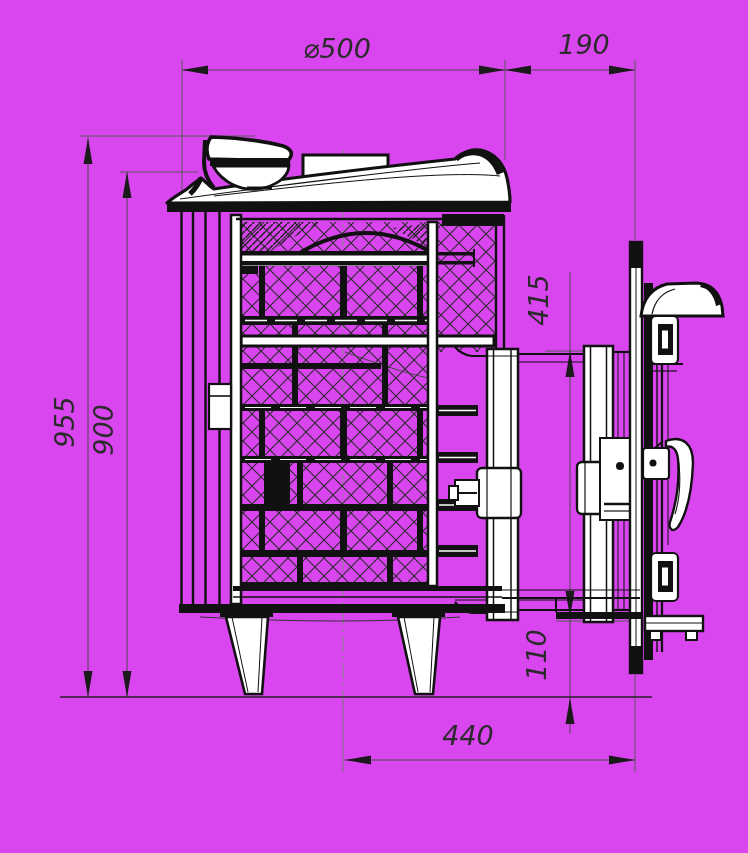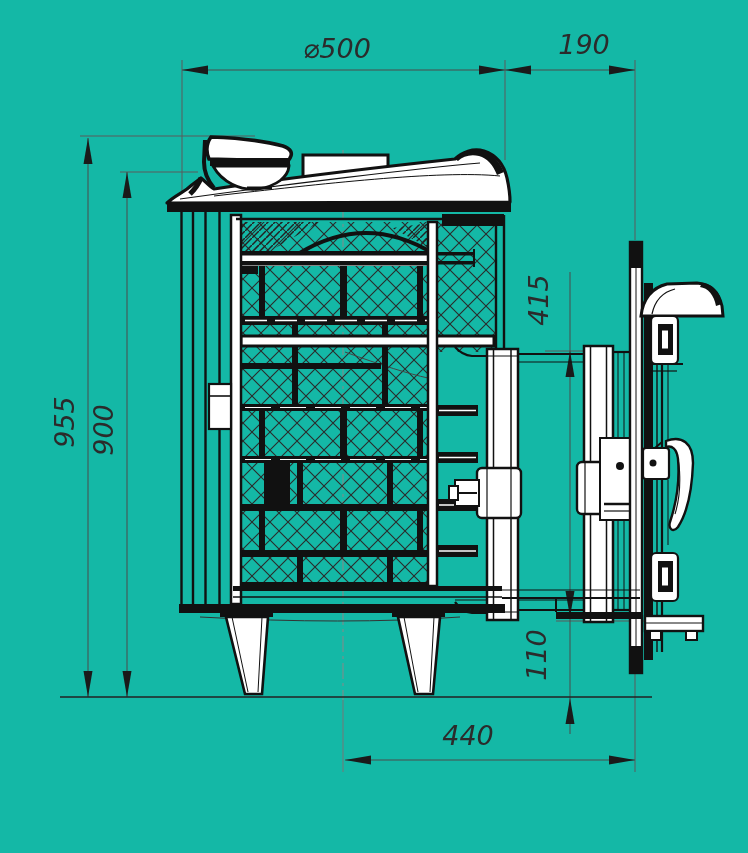--- a/index.html
+++ b/index.html
@@ -1,16 +1,16 @@
 <!DOCTYPE html>
 <html><head>
 <meta charset="utf-8">
 <style>
   html,body{margin:0;padding:0;background:#ffffff;}
-  .canvas{position:relative;width:748px;height:853px;background:#14b8a6;overflow:hidden;
+  .canvas{position:relative;width:748px;height:853px;background:#d946ef;overflow:hidden;
           font-family:"DejaVu Sans",sans-serif;}
   svg{display:block;}
   .dimtext{font-family:"DejaVu Sans",sans-serif;font-style:italic;font-size:27px;fill:#2b2b2b;}
 </style>
 </head>
 <body>
 
 <div class="canvas">
 <svg width="748" height="853" viewBox="0 0 748 853" xmlns="http://www.w3.org/2000/svg">
   <defs>

